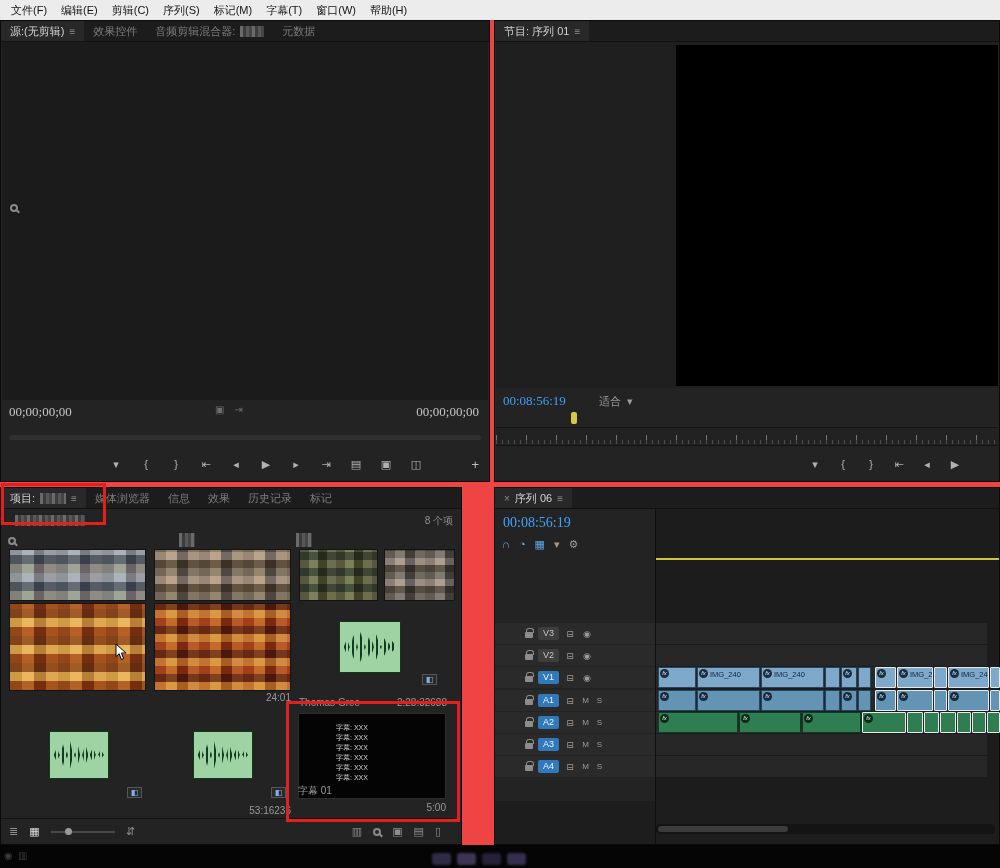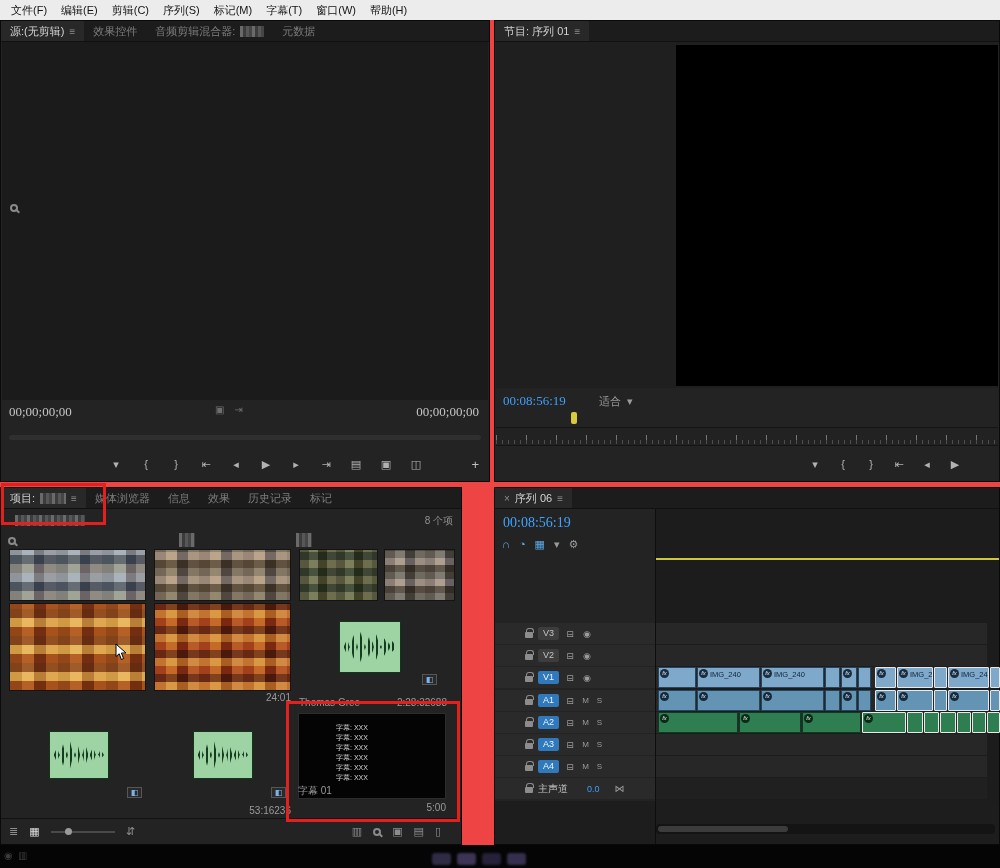--- a/index.html
+++ b/index.html
@@ -489,29 +489,20 @@
         <div class="trk">
           <div class="trk-head">
             <span class="lockicon"></span>
             <span class="badge on">A4</span>
             <span class="thicon">⊟</span>
             <span class="thicon ms">M</span>
             <span class="thicon ms">S</span>
           </div>
           <div class="trk-lane"></div>
         </div>
-        <div class="trk">
-          <div class="trk-head">
-            <span class="lockicon"></span>
-            <span class="mname">主声道</span>
-            <span class="mlevel">0.0</span>
-            <span class="micon">⋈</span>
-          </div>
-          <div class="trk-lane mst"></div>
-        </div>
       </div>
     <div class="tl-bottom">
       <div class="tl-hscroll">
           <div class="thumb"></div>
         </div>
     </div>
     <div class="tl-divider"></div>
   </div>
 
   <div id="bottom-strip">

